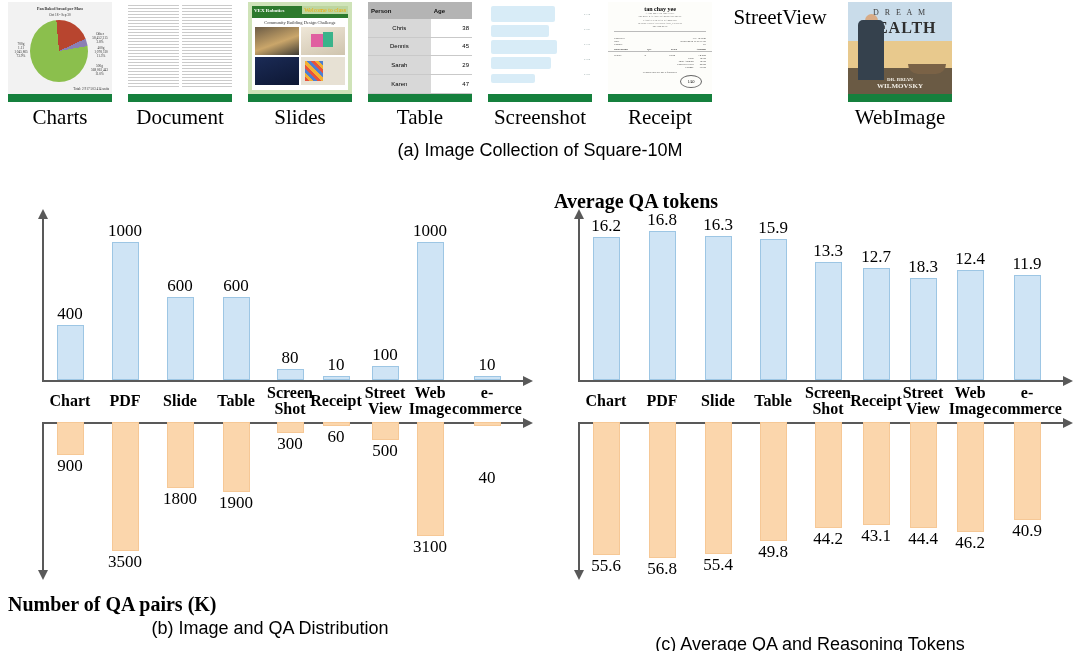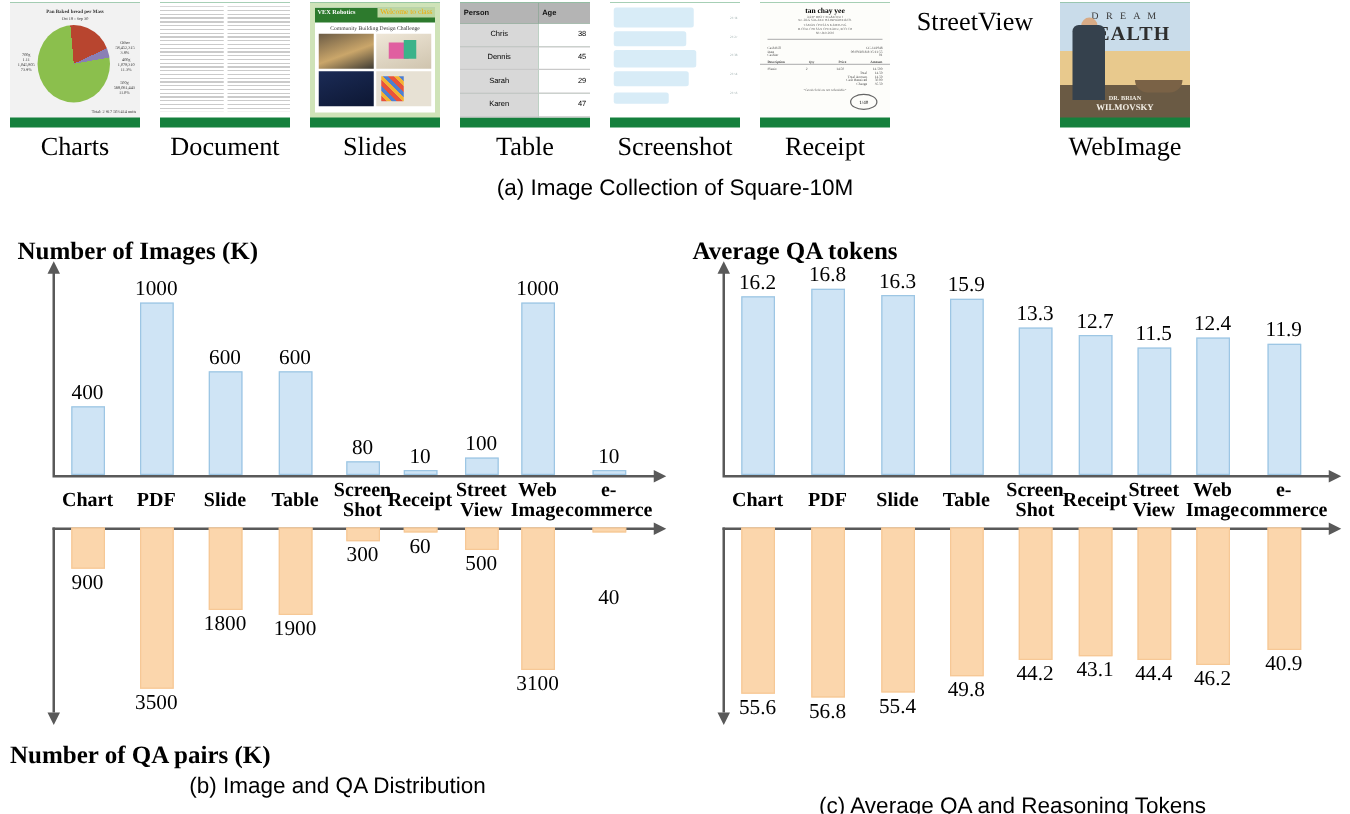--- a/index.html
+++ b/index.html
@@ -276,21 +276,20 @@
       </div>
     </div>
     <div class="thumb-label">WebImage</div>
   </div>
 
 
   <div class="cap" style="top: 140px; left: 0px; width: 1080px;">(a) Image Collection of Square-10M</div>
 </div>
 
 <div class="chart-panel" id="panel-b" style="left:0;top:190px;width:540px;height:420px;">
-  <div class="axistitle" style="left:14px;top:0px;">Number of Images (K)</div>
   <div class="axistitle" style="left:8px;top:378px;margin-top:25px;">Number of QA pairs (K)</div>
   <div id="b-plot" style="position:absolute;left:0;top:0;width:540px;height:420px;">
       <div class="axis" style="left:42px;top:28px;width:2px;height:162px;"></div>
       <div class="axis" style="left:42px;top:190px;width:483px;height:2px;"></div>
       <div class="axis" style="left:42px;top:232px;width:483px;height:2px;"></div>
       <div class="axis" style="left:42px;top:232px;width:2px;height:148px;"></div>
       <div class="arrow" style="left:38px;top:19px;border-left:5px solid transparent;border-right:5px solid transparent;border-bottom:10px solid #595959;"></div>
       <div class="arrow" style="left:38px;top:380px;border-left:5px solid transparent;border-right:5px solid transparent;border-top:10px solid #595959;"></div>
       <div class="arrow" style="left:523px;top:186px;border-top:5px solid transparent;border-bottom:5px solid transparent;border-left:10px solid #595959;"></div>
       <div class="arrow" style="left:523px;top:228px;border-top:5px solid transparent;border-bottom:5px solid transparent;border-left:10px solid #595959;"></div>
@@ -413,21 +412,21 @@
       </div>
       <div class="bar blue" style="left:322.5px;top:77.70526315789475px;width:27px;height:112.29473684210525px;"></div>
       <div class="bar orange" style="left:322.5px;top:232px;width:27px;height:102.88387096774194px;"></div>
       <div class="vlabel" style="left:302px;top:56.70526315789475px;width:68px;">12.7</div>
       <div class="vlabel" style="left:302px;top:335.8838709677419px;width:68px;">43.1</div>
       <div class="catlabel" style="left:294px;top:203px;width:84px;">
         <div>Receipt</div>
       </div>
       <div class="bar blue" style="left:369.5px;top:88.3157894736842px;width:27px;height:101.6842105263158px;"></div>
       <div class="bar orange" style="left:369.5px;top:232px;width:27px;height:105.98709677419355px;"></div>
-      <div class="vlabel" style="left:349px;top:67.3157894736842px;width:68px;">11.5</div>
+      <div class="vlabel" style="left:349px;top:67.3157894736842px;width:68px;">18.3</div>
       <div class="vlabel" style="left:349px;top:338.98709677419356px;width:68px;">44.4</div>
       <div class="catlabel" style="left:341px;top:195px;width:84px;">
         <div>Street</div>
         <div>View</div>
       </div>
       <div class="bar blue" style="left:416.5px;top:80.3578947368421px;width:27px;height:109.6421052631579px;"></div>
       <div class="bar orange" style="left:416.5px;top:232px;width:27px;height:110.28387096774195px;"></div>
       <div class="vlabel" style="left:396px;top:59.3578947368421px;width:68px;">12.4</div>
       <div class="vlabel" style="left:396px;top:343.28387096774196px;width:68px;">46.2</div>
       <div class="catlabel" style="left:388px;top:195px;width:84px;">

